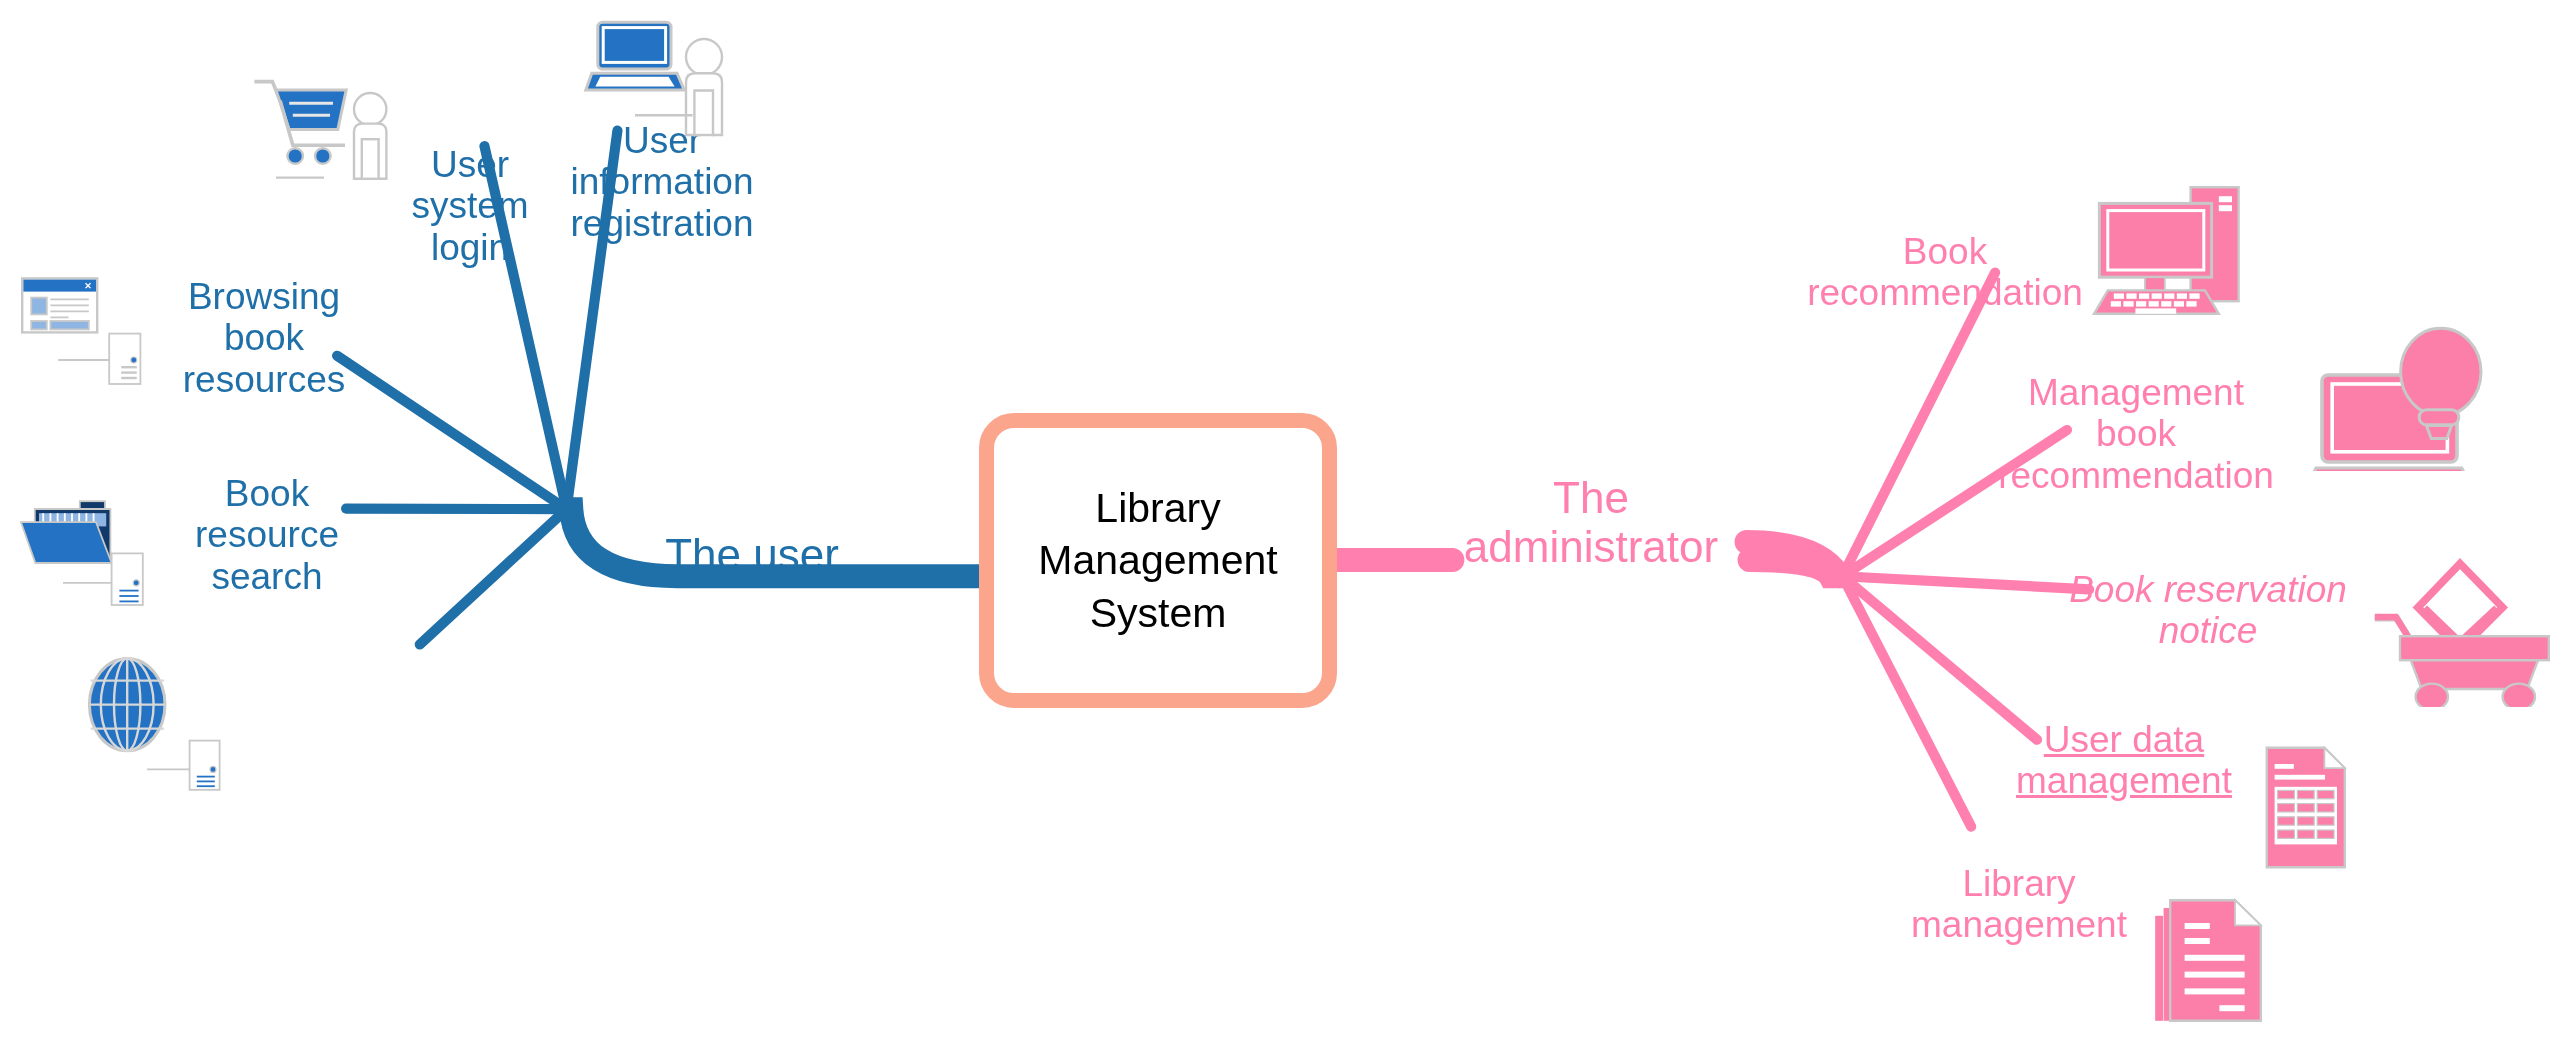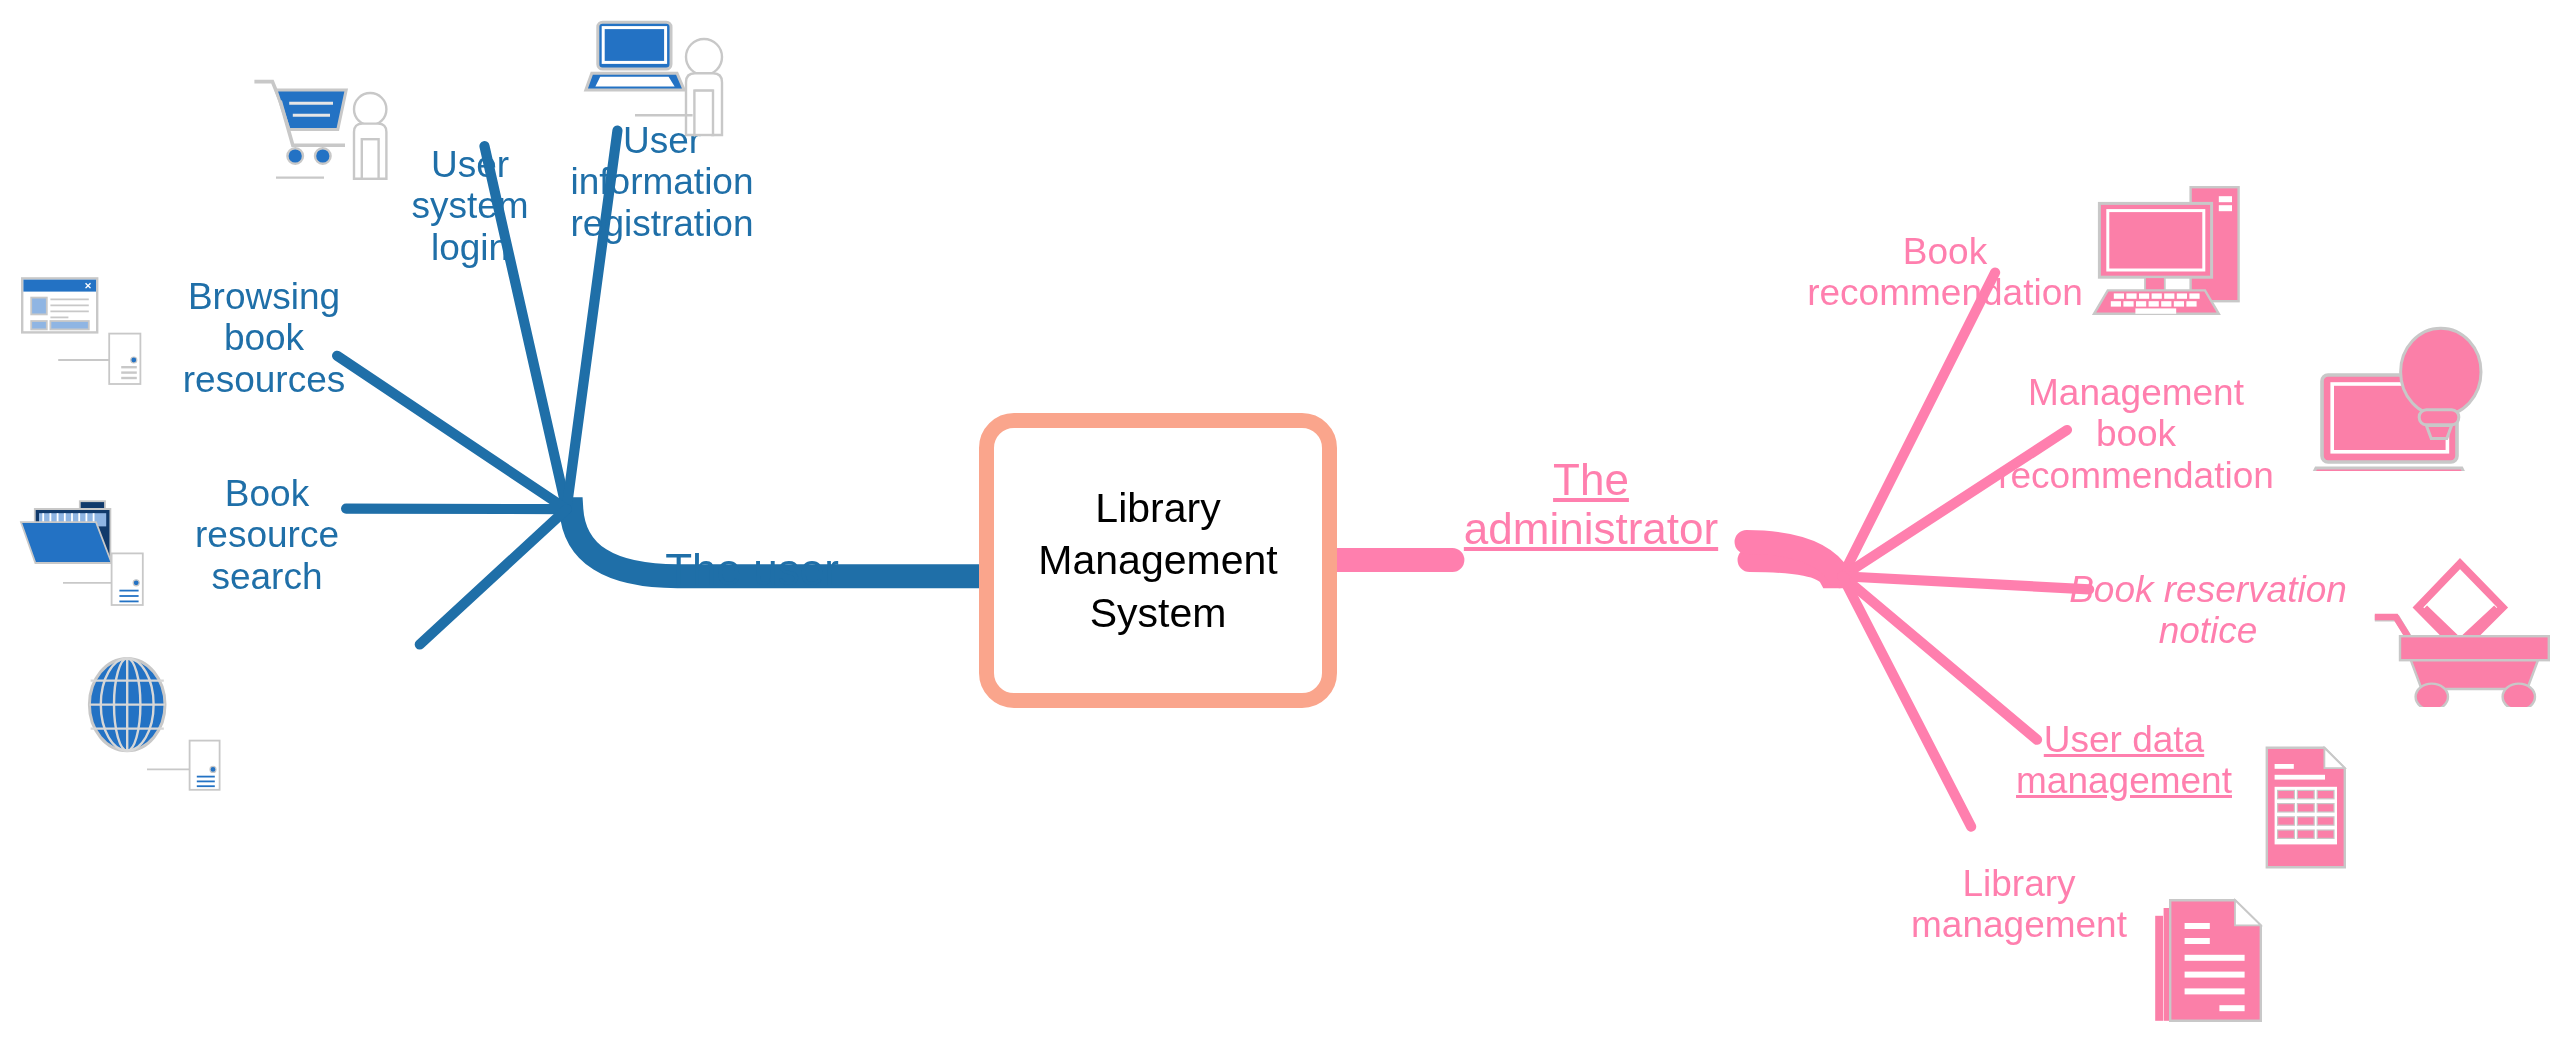--- a/index.html
+++ b/index.html
@@ -63,23 +63,23 @@
     <path d="M 3075 962 L 3400 1235" fill="none" stroke="#FF7FAE" stroke-width="17" stroke-linecap="round"></path>
     <path d="M 3075 962 L 3290 1380" fill="none" stroke="#FF7FAE" stroke-width="17" stroke-linecap="round"></path>
   </svg>
 
   <div id="central-node">
     <div class="txt">Library
 Management
 System</div>
   </div>
 
-  <div class="lbl lbl-blue role-label" style="left:650px;top:545px;width:204px;">The user</div>
-
-  <div class="lbl lbl-pink role-label" style="left:1432px;top:455px;width:318px;text-decoration:underline;">The
+  <div class="lbl lbl-blue role-label" style="left:650px;top:530px;width:204px;">The user</div>
+
+  <div class="lbl lbl-pink role-label" style="left:1432px;top:473px;width:318px;">The
 administrator</div>
 
   <div class="lbl lbl-blue branch-label" style="left:395px;top:144px;width:150px;">User
 system
 login</div>
 
   <div class="lbl lbl-blue branch-label" style="left:563px;top:120px;width:198px;">User
 information
 registration</div>
 

